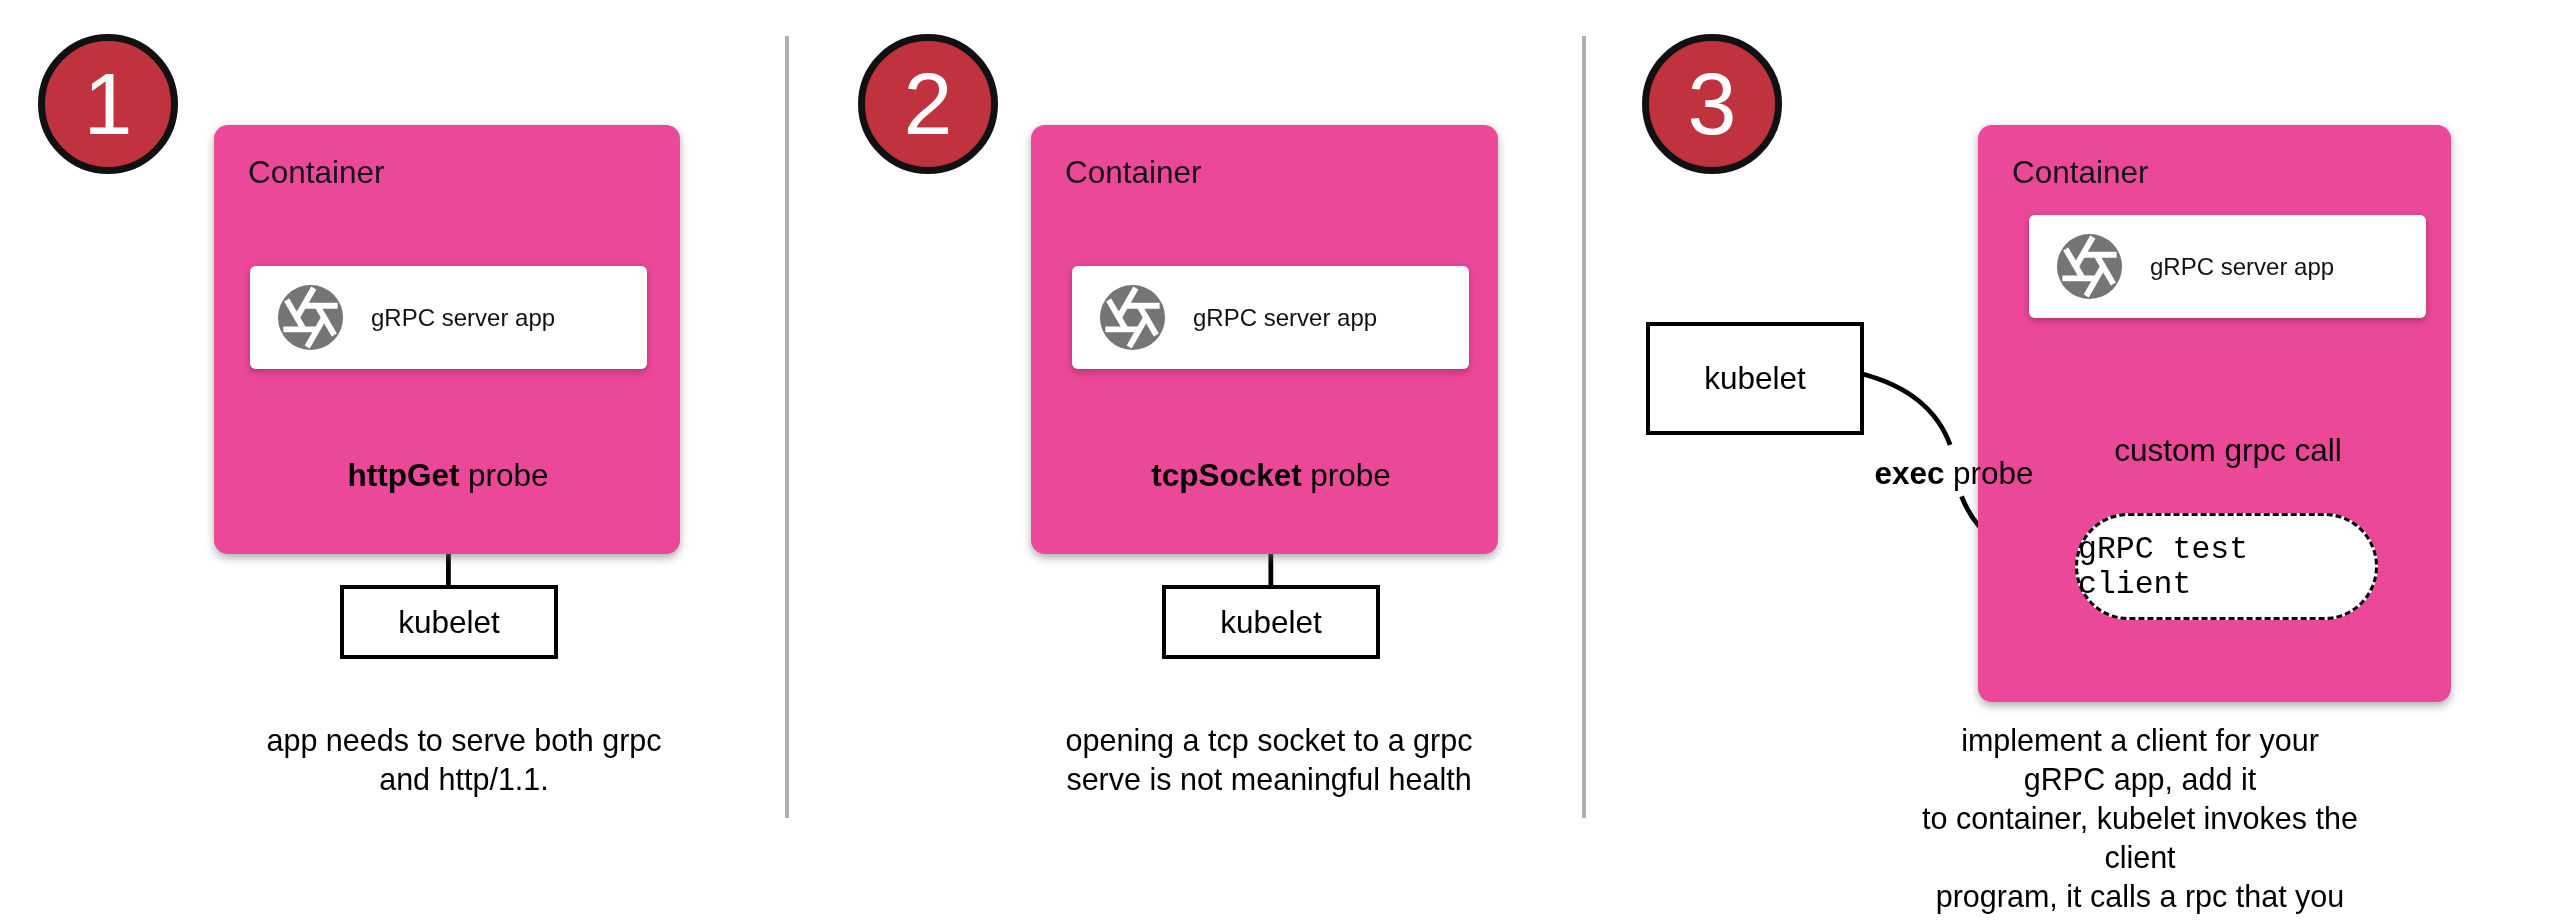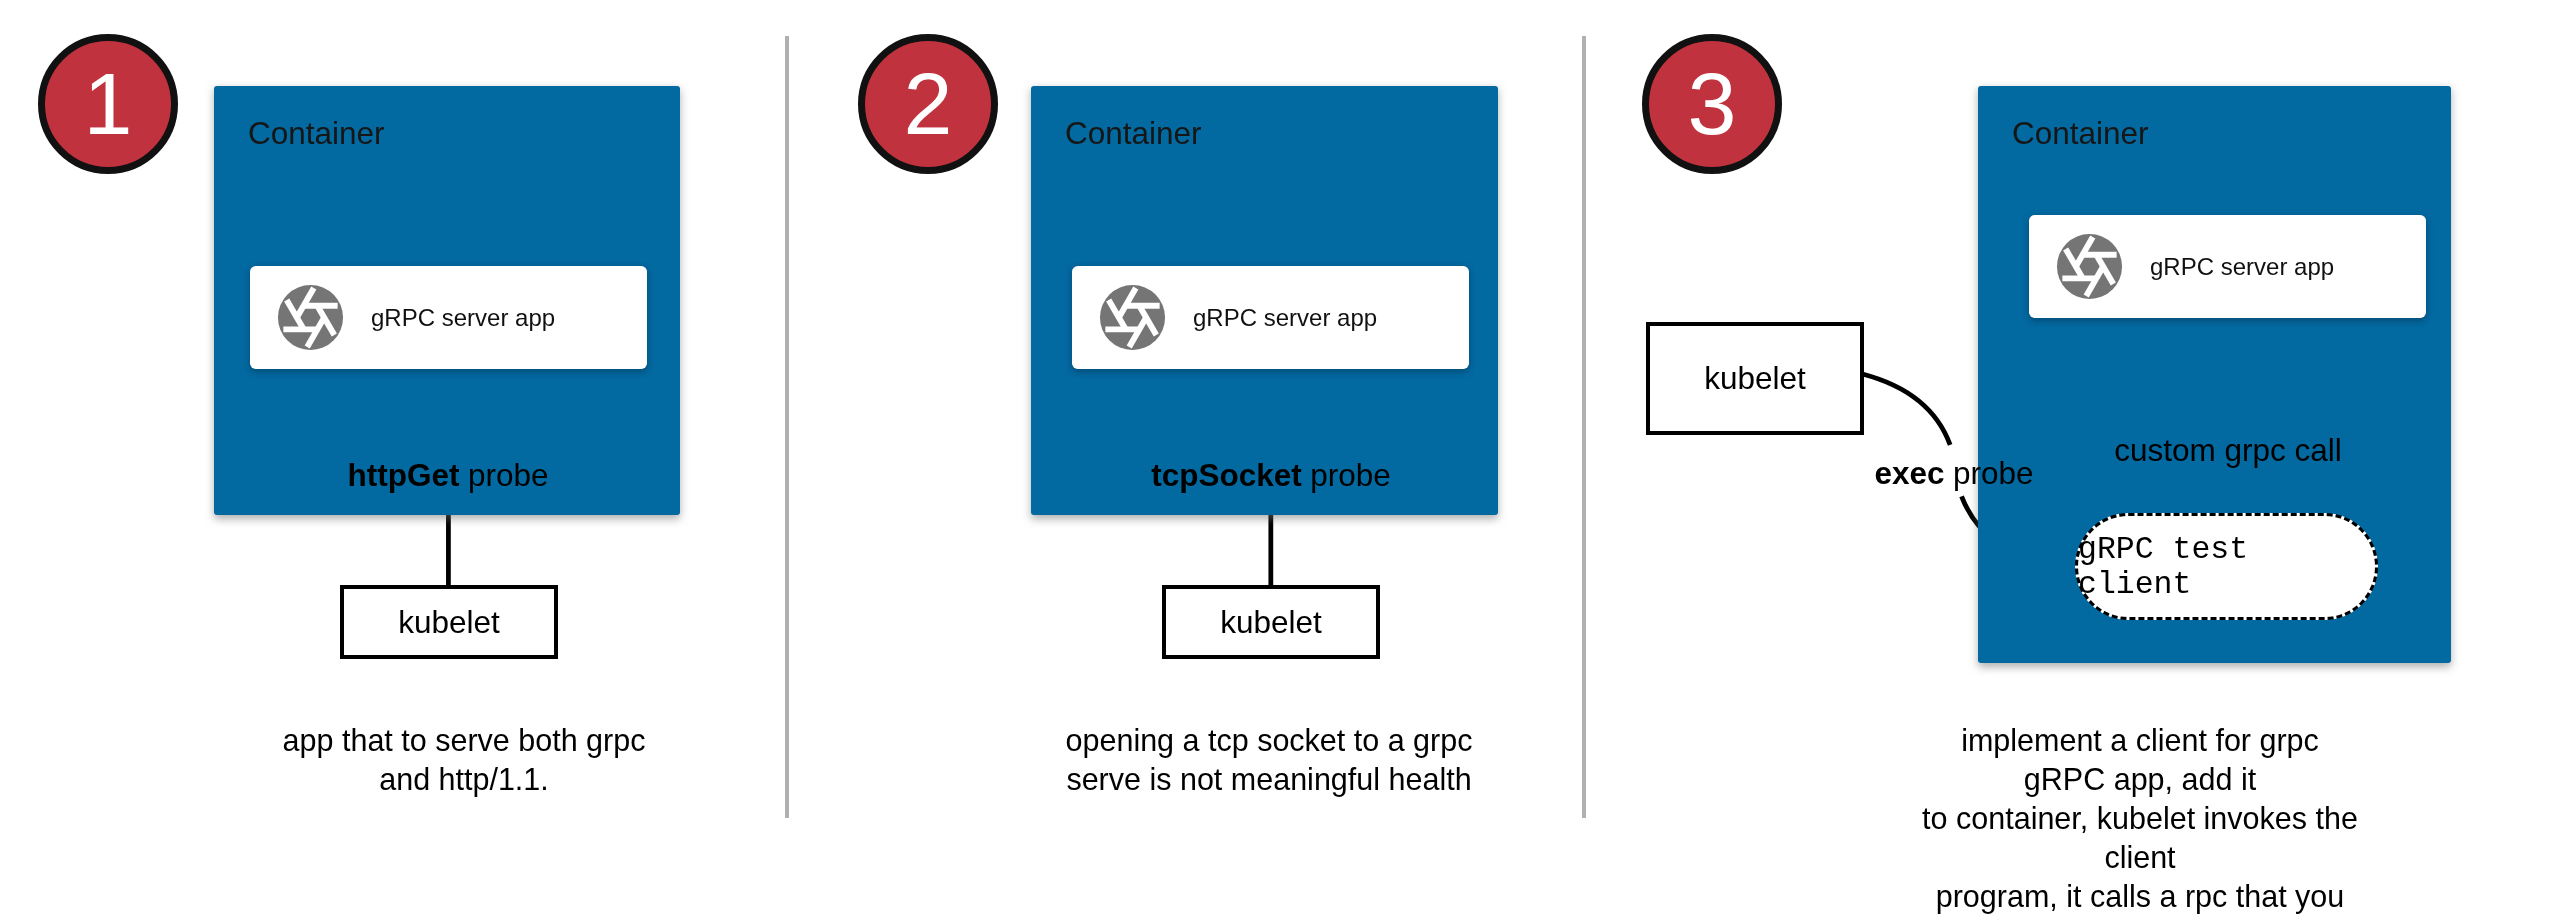--- a/index.html
+++ b/index.html
@@ -10,22 +10,22 @@
   .arrows{position:absolute;left:0;top:0;}
   .arrows line,.arrows path.flow{stroke:#000;stroke-width:5;fill:none;}
 
   .divider{position:absolute;top:36px;height:782px;width:3.8px;background:#b0b0b0;}
 
   .badge{position:absolute;width:126px;height:126px;border:7.6px solid #111111;
          border-radius:50%;background:#c0323e;color:#fff;
          display:flex;align-items:center;justify-content:center;
          font-size:88px;line-height:1;}
 
-  .container-box{position:absolute;background:#0369a1;border-radius:3px;
-                 box-shadow:0 3.8px 8.6px rgba(110,110,110,.55);}
+  .container-box{position:absolute;background:#ec4899;border-radius:14px;
+                 box-shadow:0 3.8px 8.6px rgba(110,110,110,.55);margin-top:39px;}
   .container-label{position:absolute;left:34px;top:29px;font-size:31.5px;color:#161616;}
 
   .app-box{position:absolute;background:#fff;border-radius:5.7px;
            box-shadow:0 2.9px 7.6px rgba(0,0,0,.28);
            display:flex;align-items:center;gap:25px;padding-left:25px;box-sizing:border-box;}
   .app-label{font-size:24px;color:#111;}
   .aperture{width:71px;height:71px;flex:0 0 auto;}
 
   .kubelet-box{position:absolute;background:#fff;border:4.8px solid #000;
                display:flex;align-items:center;justify-content:center;
@@ -104,21 +104,21 @@
 
   <div class="probe-label" style="left:448px;top:457px;">
     <span class="b">httpGet</span><span class="rest">probe</span>
   </div>
 
   <div class="kubelet-box" style="left:340px;top:585px;width:218px;height:74px;">
     <span>kubelet</span>
   </div>
 
   <div class="caption" style="left:464px;top:721px;">
-    <div>app that to serve both grpc</div>
+    <div>app needs to serve both grpc</div>
     <div>and http/1.1.</div>
     <div></div>
   </div>
 
   <div class="badge" style="left:858px;top:34px;">
     <span>2</span>
   </div>
 
   <div class="container-box" style="left:1031px;top:86px;width:467px;height:429px;">
     <div class="container-label">Container</div>
@@ -185,19 +185,19 @@
 
   <div class="free-label" style="left:2228px;top:432px;">
     <span>custom grpc call</span>
   </div>
 
   <div class="oval" style="left:2075px;top:513px;width:303px;height:107px;font-family:Liberation Mono, monospace;">
     <span>gRPC test client</span>
   </div>
 
   <div class="caption" style="left:2140px;top:721px;">
-    <div>implement a client for grpc gRPC app, add it</div>
+    <div>implement a client for your gRPC app, add it</div>
     <div>to container, kubelet invokes the client</div>
     <div>program, it calls a rpc that you implement</div>
   </div>
 
 </div>
 
 
 </body></html>

